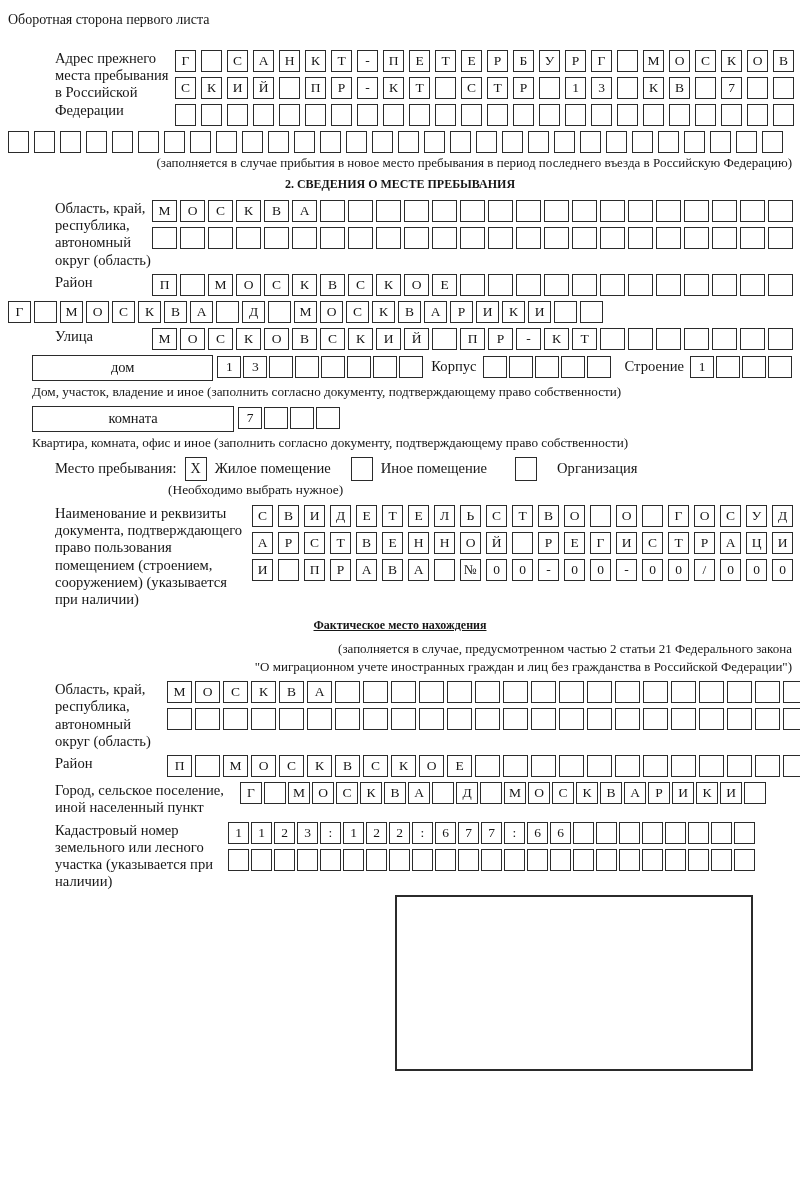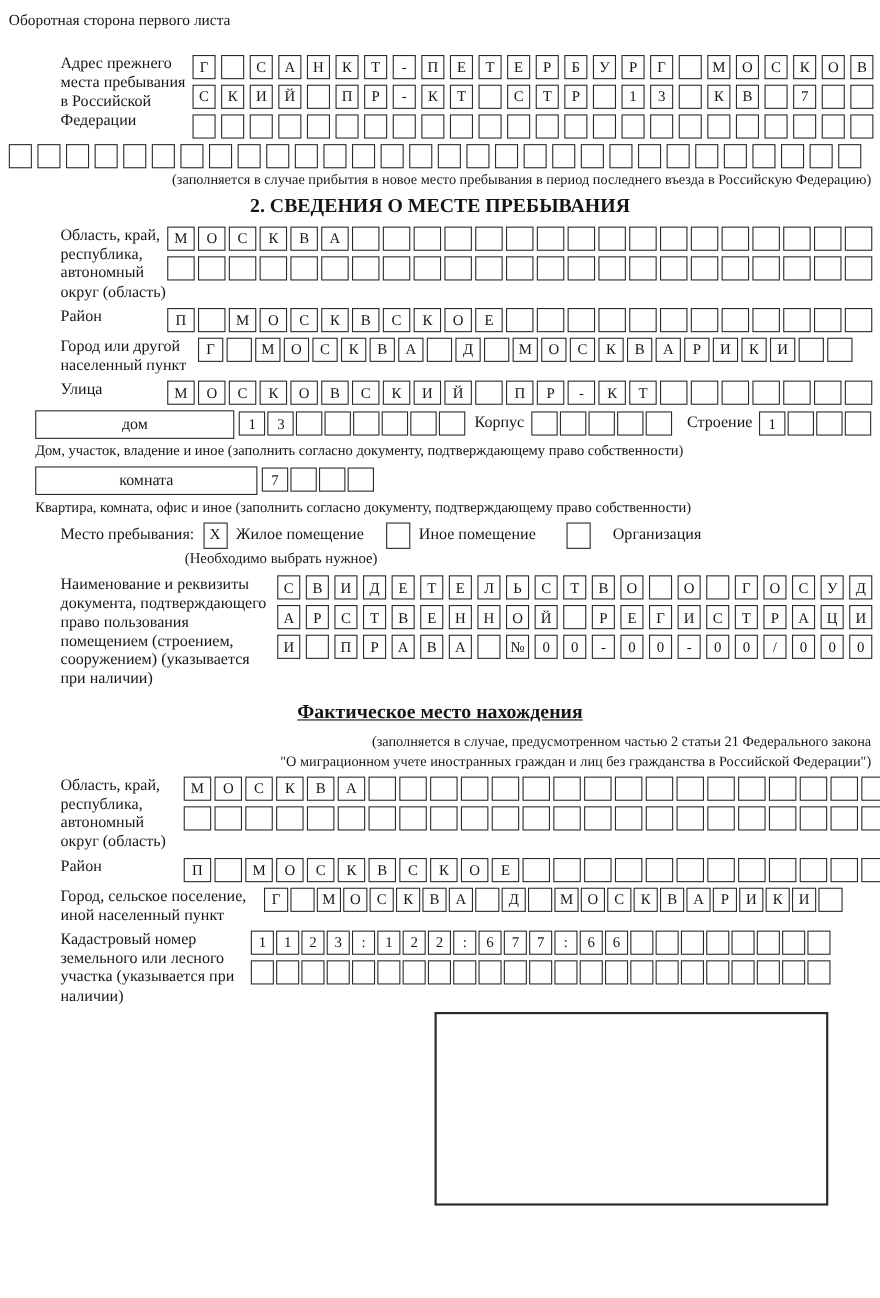--- a/index.html
+++ b/index.html
@@ -9,21 +9,21 @@
   .hdr{ text-align:left; padding-right:52px; font-size:14px; margin-bottom:22px;}
   .row{display:flex; align-items:flex-start; margin-bottom:5px;}
   .lbl{font-size:14.6px; line-height:1.18; flex:0 0 auto;}
   .cells{display:flex; gap:var(--g,5px); flex:0 0 auto;}
   .cell{flex:none; width:var(--w,21px); height:22px; box-sizing:border-box;
         border:1.6px solid #2b2b2b; display:flex; align-items:center; justify-content:center;
         font-size:13.5px; line-height:1; overflow:hidden;}
   .stack{display:flex; flex-direction:column; gap:5px;}
   .caption{font-size:13px; text-align:right; margin:2px 0 6px 0;}
   .caption-left{font-size:13.2px; margin:0 0 6px 2px; text-align:left;}
-  .h2{font-weight:bold; font-size:18px; text-align:center; margin:4px 0 8px 0;}
+  .h2{font-weight:bold; font-size:12px; text-align:center; margin:4px 0 8px 0;}
   .widebox{box-sizing:border-box; border:1.6px solid #2b2b2b; height:26px;
            display:flex; align-items:center; justify-content:center; font-size:14.5px;}
   .inline-lbl{font-size:14.6px; padding:3px 6px 0 8px;}
   .chk{width:22px; height:24px; box-sizing:border-box; border:1.6px solid #2b2b2b;
        display:flex; align-items:center; justify-content:center; font-size:14px;}
   .stampwrap{margin-left:387px; width:400px;}
   .stampbox{width:358px; height:176px; box-sizing:border-box; border:2px solid #2b2b2b; margin-bottom:4px;}
   .stampcap{font-size:13.4px; text-align:center; line-height:1.35; width:400px;}
   .mt2{margin-top:2px;} 
 </style>
@@ -234,21 +234,20 @@
         <span class="cell"></span>
         <span class="cell"></span>
         <span class="cell"></span>
         <span class="cell"></span>
         <span class="cell"></span>
         <span class="cell"></span>
       </div>
   </div>
 
   <div class="row">
-    <div class="lbl" style="margin-left:47px; width:125px;">Город или другой населенный пункт</div>
     <div class="cells" style="--w:23px;--g:3px;">
         <span class="cell">Г</span>
         <span class="cell"></span>
         <span class="cell">М</span>
         <span class="cell">О</span>
         <span class="cell">С</span>
         <span class="cell">К</span>
         <span class="cell">В</span>
         <span class="cell">А</span>
         <span class="cell"></span>

